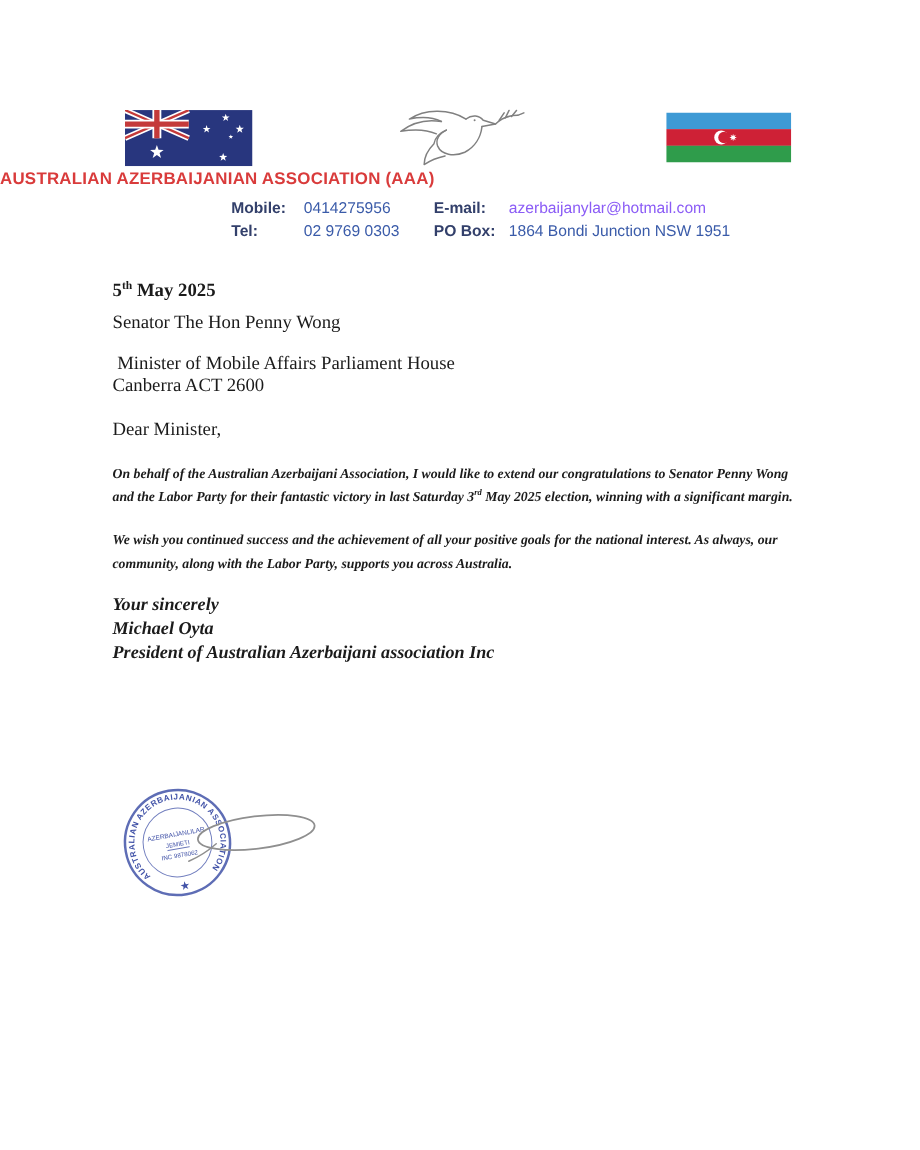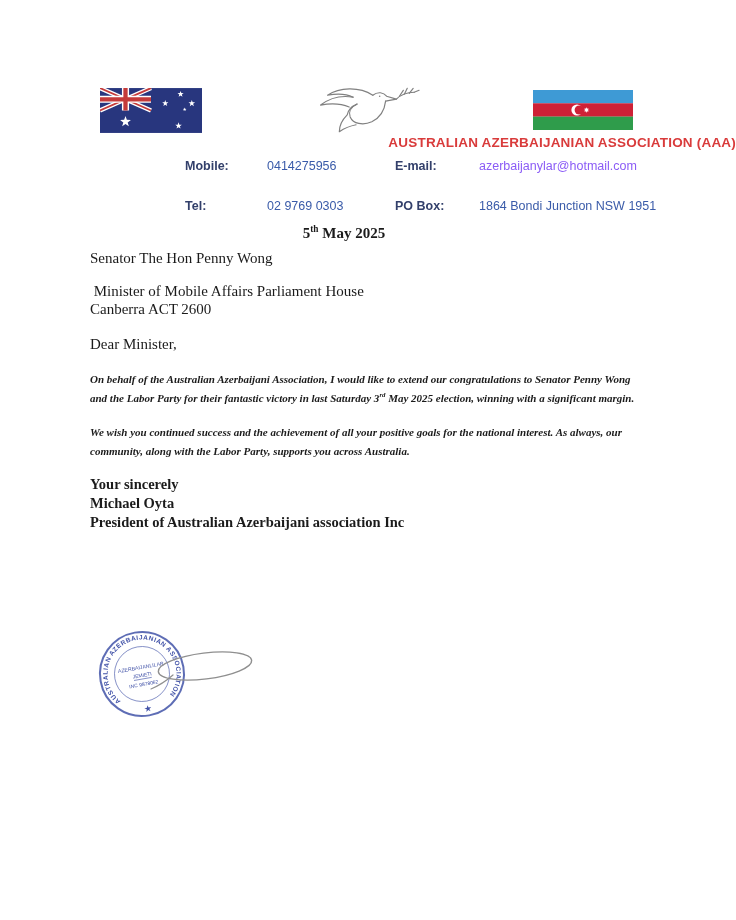--- a/index.html
+++ b/index.html
@@ -7,59 +7,59 @@
     position:relative; width:736px; height:920px; background:#ffffff;
     font-family:"Liberation Serif", serif; overflow:hidden;
   }
 
   
   .flag-aus  { position:absolute; left:100px; top:88px;  width:102px; height:45px; }
   .dove      { position:absolute; left:296px; top:82px;  width:128px; height:56px; }
   .flag-az   { position:absolute; left:533px; top:90px;  width:100px; height:40px; }
 
   .assoc-title {
-    position:absolute; left:0; right:0; top:135px; text-align:right;
+    position:absolute; left:0; right:0; top:135px; text-align:left;
     font-family:"Liberation Sans", sans-serif; font-weight:bold;
     font-size:13.5px; color:#D93B3B; letter-spacing:0.2px;
   }
 
   .contact {
     position:absolute; left:185px; top:158px;
     display:grid; grid-template-columns:58px 104px 60px auto;
     column-gap:0; row-gap:3px;
-    font-family:"Liberation Sans", sans-serif; font-size:12.5px; line-height:16px;gap:24px;
+    font-family:"Liberation Sans", sans-serif; font-size:12.5px; line-height:16px;
   }
   .contact .lbl { font-weight:bold; color:#33406B; }
   .contact .val { color:#3A5BA9; }
   .contact a.val { color:#8b5cf6; cursor:pointer; }
 
   
   .letter {
     position:absolute; left:90px; top:224px; width:560px;
     color:#1b1b1b; font-size:15px; line-height:18px;
   }
   .letter p { margin:0; }
   .date-line {
-    text-align:center; padding-right:52px;
+    text-align:left; padding-right:52px;
     font-weight:bold; font-size:15px;
   }
   sup { font-size:0.62em; vertical-align:super; line-height:0; }
 
   .recipient-name { margin-top:7px !important; }
   .addr1 { margin-top:15px !important; white-space:pre-wrap; }
   .salutation { margin-top:17px !important; }
 
   .body-par {
     font-weight:bold; font-style:italic; font-size:11px; line-height:19px;
   }
   .p1 { margin-top:17px !important; }
   .p2 { margin-top:15px !important; }
   .closing { margin-top:14px !important; }
 
-  .sig-block p { font-weight:bold; font-size:14.5px; line-height:19px; }
+  .sig-block p { font-weight:bold; font-style:italic; font-size:14.5px; line-height:19px; }
 
   
   .stamp-svg { position:absolute; left:85px; top:615px; width:240px; height:140px; }
 </style>
 </head>
 <body>
 
 <div class="page">
 
   <svg class="flag-aus" viewBox="0 0 100 44">

